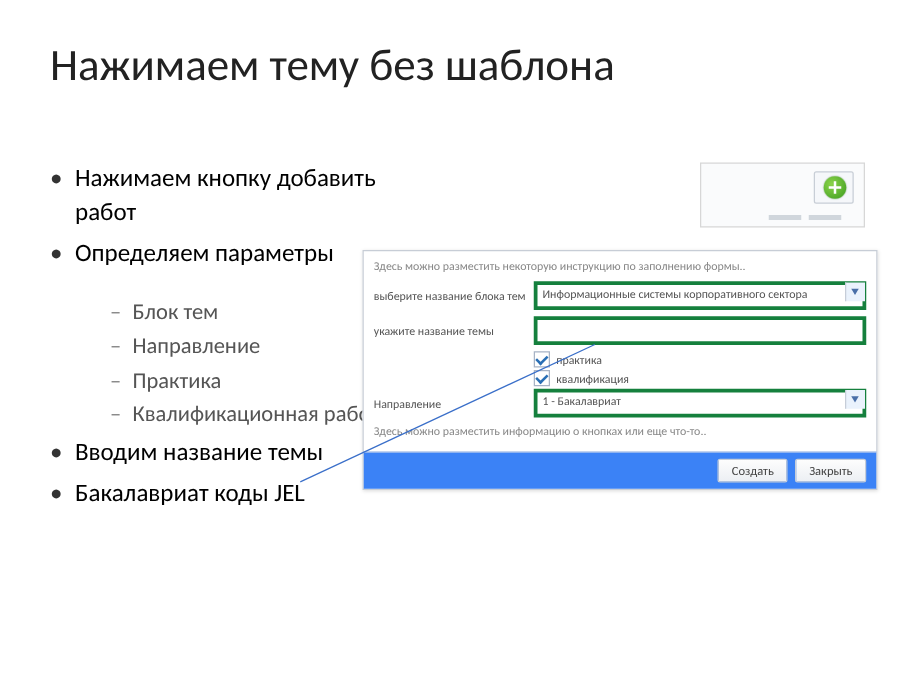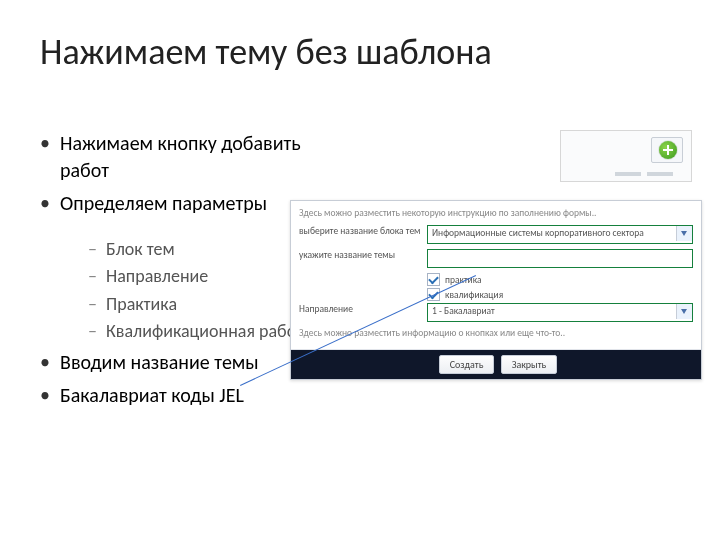--- a/index.html
+++ b/index.html
@@ -21,30 +21,30 @@
   .plus-icon::after{left:8px;top:4px;width:2px;height:10px}
   .mini-toolbar .stub{position:absolute;bottom:5px;height:4px;background:#d0d6dc}
   .mini-toolbar .s1{left:54px;width:26px}
   .mini-toolbar .s2{left:86px;width:26px}
   
   .dialog{position:absolute;right:18px;top:200px;width:410px;border:1px solid #c7cdd6;background:#fff;font-size:10px;color:#555;box-shadow:0 1px 3px rgba(0,0,0,.15)}
   .dlg-title{background:#f2f4f7;border-bottom:1px solid #d8dce2;padding:4px 8px;font-weight:bold;color:#444;position:relative}
   .dlg-close{position:absolute;right:4px;top:2px;width:14px;height:14px;color:#888;text-align:center;line-height:14px;font-size:11px;cursor:pointer}
   .dlg-body{padding:6px 8px 4px 8px}
   .hint{color:#888;font-size:9.5px;margin-bottom:6px}
-  .row{display:flex;align-items:flex-start;margin-bottom:5px}
+  .row{display:flex;align-items:center;margin-bottom:5px}
   .lbl{width:128px;color:#555;font-size:9.5px}
   .field{flex:1;position:relative}
-  .combo,.input{box-sizing:border-box;width:100%;height:17px;border:1px solid #15803d;background:#fff;padding:0 18px 17px 4px;font-size:9.5px;color:#555;line-height:15px}
+  .combo,.input{box-sizing:border-box;width:100%;height:17px;border:3px solid #15803d;background:#fff;padding:0 18px 17px 4px;font-size:9.5px;color:#555;line-height:15px}
   .combo-arrow{position:absolute;right:1px;top:1px;width:15px;height:15px;background:#eaf2fc;border-left:1px solid #c6cdd8;color:#4a6fa8}
   .combo-arrow::before{content:"";position:absolute;left:4px;top:5px;border-left:3px solid transparent;border-right:3px solid transparent;border-top:5px solid #4a6fa8}
   .chk-row{display:flex;align-items:center;margin:2px 0 2px 128px;font-size:9.5px;color:#555}
   .chk{width:11px;height:11px;border:1px solid #a7b3c5;margin-right:5px;background:#fff;position:relative}
   .chk.on::before{content:"";position:absolute;left:1px;top:2px;width:7px;height:4px;border-left:2px solid #2a6fb5;border-bottom:2px solid #2a6fb5;transform:rotate(-45deg)}
-  .dlg-foot{border-top:1px solid #e1e4ea;background:#0f172a;padding:5px 8px;text-align:center}
+  .dlg-foot{border-top:1px solid #e1e4ea;background:#3b82f6;padding:5px 8px;text-align:right}
   .btn{display:inline-block;border:1px solid #c6cdd8;background:linear-gradient(#fdfdfd,#eceff3);padding:2px 10px;font-size:10px;color:#444;margin-left:4px;border-radius:2px;cursor:pointer}
   
   .arrow-line{position:absolute;left:240px;top:385px;width:260px;height:1px;border-top:1.5px solid #3a6fc9;transform-origin:left top;transform:rotate(-25deg)}
 </style>
 </head>
 <body>
 
 <div class="slide">
 
   <div class="title">Нажимаем тему без шаблона</div>

